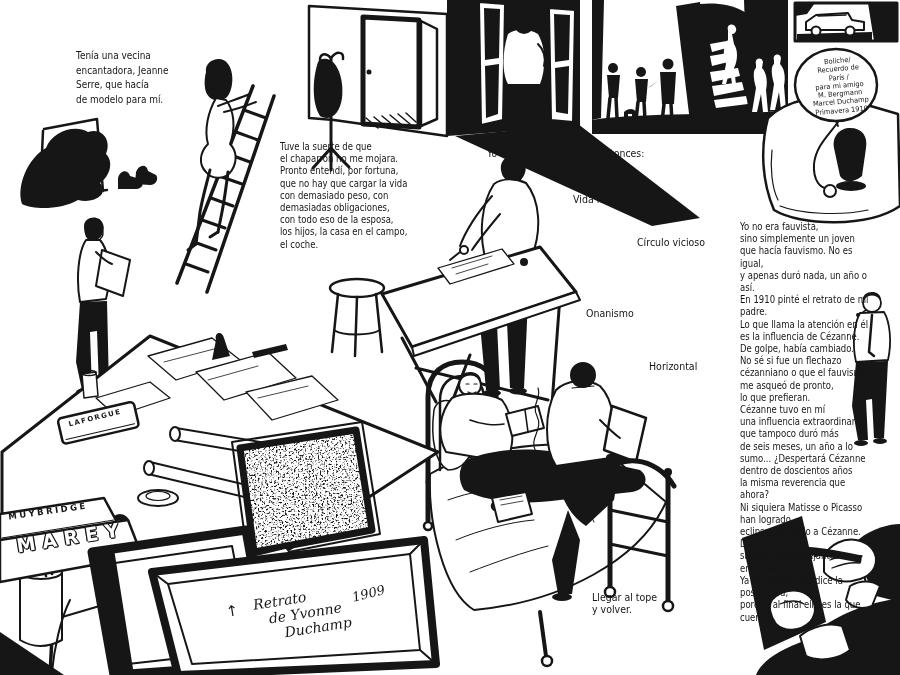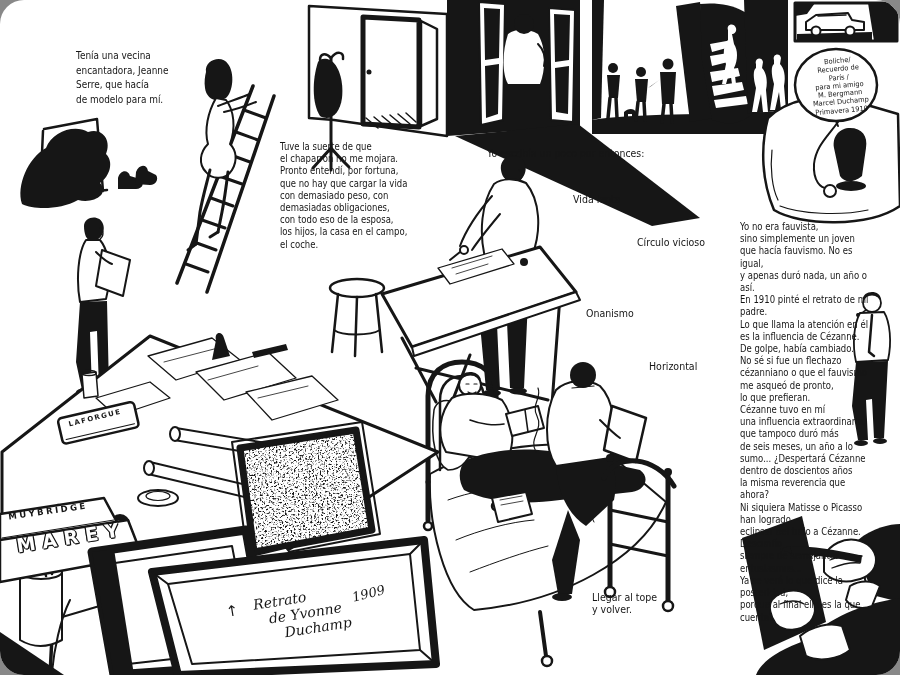--- a/index.html
+++ b/index.html
@@ -1,17 +1,17 @@
 <!DOCTYPE html>
 <html><head>
 <meta charset="utf-8">
 <style>
   html,body{margin:0;padding:0;background:#888;}
   .page{position:relative;width:900px;height:675px;background:#ffffff;overflow:hidden;
-        font-family:"DejaVu Sans",sans-serif;color:#161616;border-radius:24px;}
+        font-family:"DejaVu Sans",sans-serif;color:#161616;}
   .art{position:absolute;left:0;top:0;width:900px;height:675px;}
   .cap{position:absolute;white-space:pre-line;font-size:10px;line-height:12.2px;
        letter-spacing:0px;transform:scaleX(0.85);transform-origin:left top;color:#161616;}
   .cap.big{font-size:10.5px;line-height:14.6px;}
   .tag{position:absolute;white-space:pre-line;font-size:10.5px;transform:scaleX(0.9);
        transform-origin:left top;color:#161616;}
   .balloon-txt{position:absolute;left:794px;top:57px;width:86px;text-align:center;
        font-size:7px;line-height:8.3px;white-space:pre-line;
        transform:rotate(-5deg) scaleX(0.95);transform-origin:center top;color:#161616;}
   .spine{position:absolute;font-weight:bold;color:#161616;}

